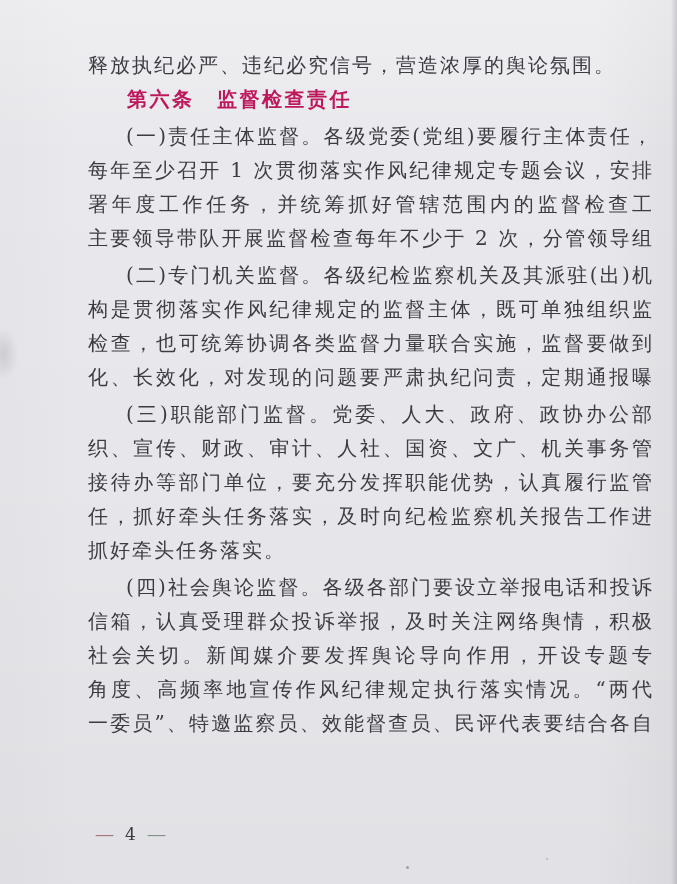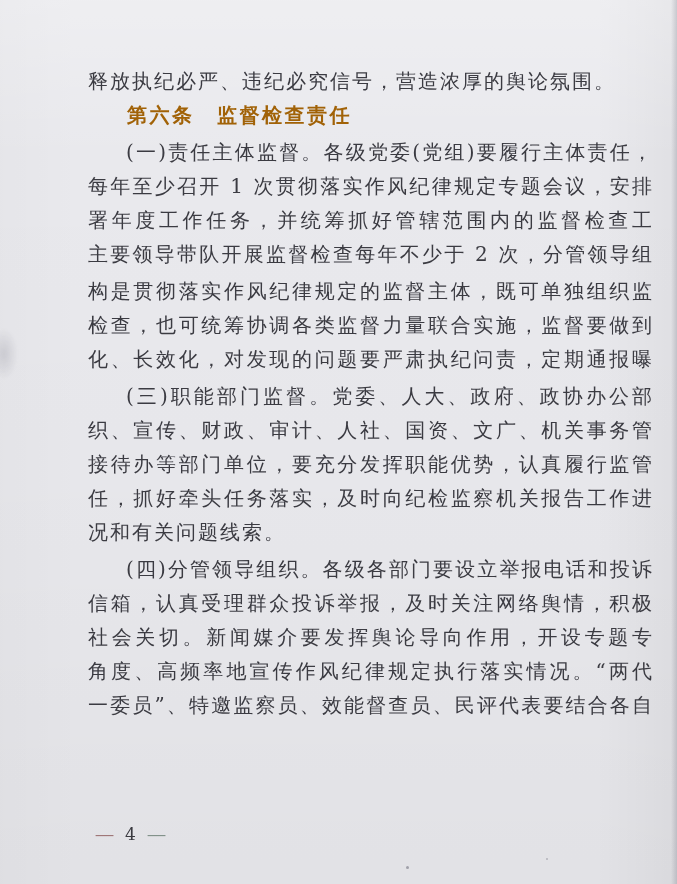--- a/index.html
+++ b/index.html
@@ -47,21 +47,21 @@
     position: absolute;
     left: 546px; top: 858px;
     width: 2px; height: 2px;
     border-radius: 50%;
     background: rgba(90,90,105,0.35);
   }
 
   .text-col {
     position: absolute;
     left: 88px;
-    top: 64px;
+    top: 48px;
     width: 566px;
     color: #3b3b42;
     font-size: 20px;
     line-height: 34px;
     letter-spacing: 2px;
   }
   .line {
     text-align: justify;
     text-align-last: justify;
     text-justify: inter-character;
@@ -77,21 +77,21 @@
   }
   .carryover {
     text-align: left;
     text-align-last: left;
     height: 34px;
   }
   .heading {
     height: 34px;
     text-indent: 39px;
     font-weight: 700;
-    color: #a16207;
+    color: #be185d;
     letter-spacing: 2.5px;
     text-align: left;
     text-align-last: left;
   }
   .para { margin-top: 3px; }
 
   .page-number {
     position: absolute;
     left: 96px;
     top: 823px;
@@ -122,33 +122,34 @@
   <div class="carryover">释放执纪必严、违纪必究信号，营造浓厚的舆论氛围。</div>
   <div class="heading">第六条　监督检查责任</div>
   <div>
       <div class="para">
         <div class="line first">(一)责任主体监督。各级党委(党组)要履行主体责任，</div>
         <div class="line">每年至少召开 1 次贯彻落实作风纪律规定专题会议，安排部</div>
         <div class="line">署年度工作任务，并统筹抓好管辖范围内的监督检查工作。</div>
         <div class="line">主要领导带队开展监督检查每年不少于 2 次，分管领导组织</div>
       </div>
       <div class="para">
+        <div class="line first">(二)专门机关监督。各级纪检监察机关及其派驻(出)机</div>
         <div class="line">构是贯彻落实作风纪律规定的监督主体，既可单独组织监督</div>
         <div class="line">检查，也可统筹协调各类监督力量联合实施，监督要做到经常</div>
         <div class="line">化、长效化，对发现的问题要严肃执纪问责，定期通报曝光典</div>
       </div>
       <div class="para">
         <div class="line first">(三)职能部门监督。党委、人大、政府、政协办公部门，组</div>
         <div class="line">织、宣传、财政、审计、人社、国资、文广、机关事务管理、外办、</div>
         <div class="line">接待办等部门单位，要充分发挥职能优势，认真履行监管责</div>
         <div class="line">任，抓好牵头任务落实，及时向纪检监察机关报告工作进展情</div>
-        <div class="line endline">况和有关问题线索。</div>
+        <div class="line endline">抓好牵头任务落实。</div>
       </div>
       <div class="para">
-        <div class="line first">(四)分管领导组织。各级各部门要设立举报电话和投诉</div>
+        <div class="line first">(四)社会舆论监督。各级各部门要设立举报电话和投诉</div>
         <div class="line">信箱，认真受理群众投诉举报，及时关注网络舆情，积极回应</div>
         <div class="line">社会关切。新闻媒介要发挥舆论导向作用，开设专题专栏，多</div>
         <div class="line">角度、高频率地宣传作风纪律规定执行落实情况。“两代表、</div>
         <div class="line">一委员”、特邀监察员、效能督查员、民评代表要结合各自工作</div>
       </div>
     </div>
 </div>
 
 <div class="page-number">
   <span class="dash" style="color: rgb(156, 114, 115);">—</span>

